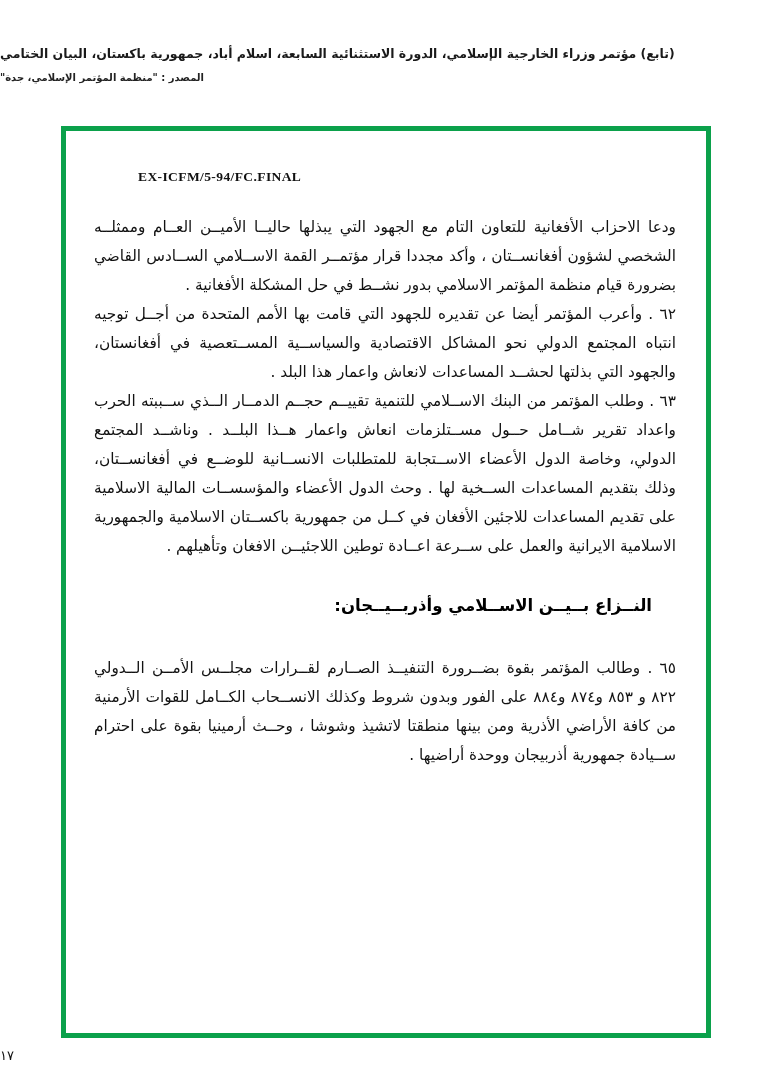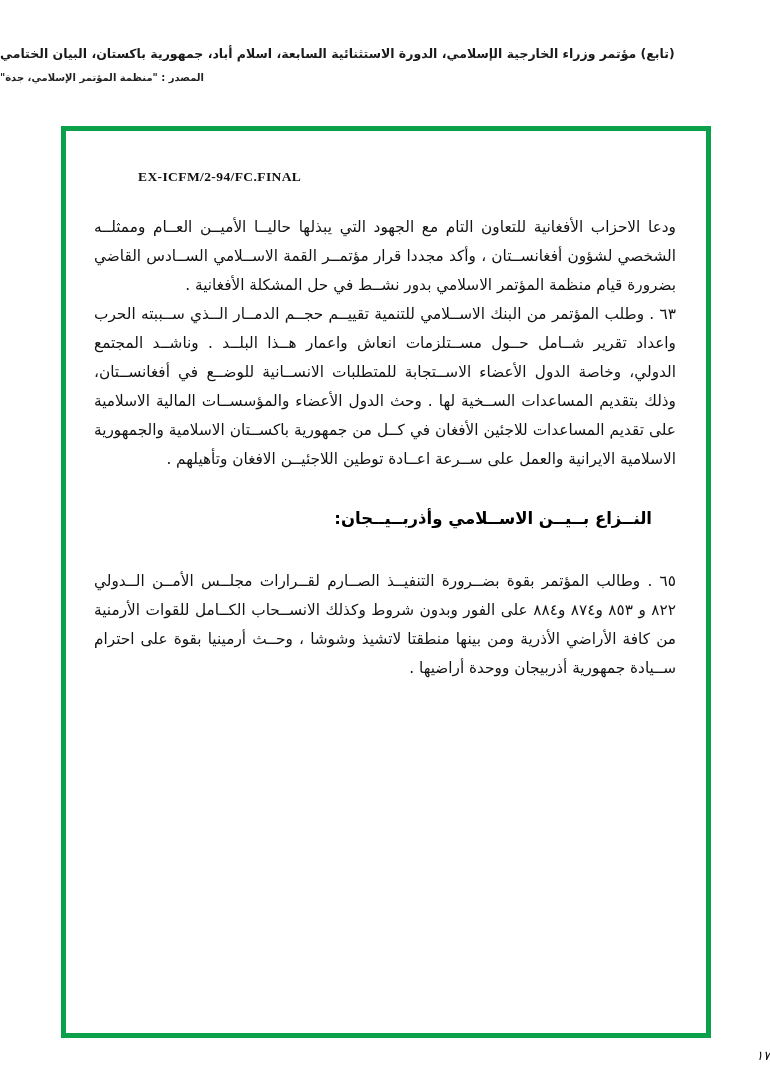--- a/index.html
+++ b/index.html
@@ -87,40 +87,40 @@
     letter-spacing: 0.2px;
     color: #000000;
   }
 
   
   .page-number {
     position: absolute;
     top: 1048px;
     left: 0;
     right: 0;
-    text-align: right;
+    text-align: left;
     direction: rtl;
     font-size: 13px;
     color: #111111;
-    font-style: italic;
   }
 </style>
 </head>
 <body>
 
 <div class="page-header">
   <div class="header-title">(تابع) مؤتمر وزراء الخارجية الإسلامي، الدورة الاستثنائية السابعة، اسلام أباد، جمهورية باكستان، البيان الختامي</div>
   <div class="header-source">المصدر : "منظمة المؤتمر الإسلامي، جدة"</div>
 </div>
 
 <div class="doc-frame" style="border-color: rgb(11, 161, 75);">
-  <div class="doc-code">EX-ICFM/2-94/FC.FINAL</div>
+  <div class="doc-code">EX-ICFM/5-94/FC.FINAL</div>
 
   <div class="doc-body">
     <p>ودعا الاحزاب الأفغانية للتعاون التام مع الجهود التي يبذلها حاليــا الأميــن العــام وممثلــه الشخصي لشؤون أفغانســتان ، وأكد مجددا قرار مؤتمــر القمة الاســلامي الســادس القاضي بضرورة قيام منظمة المؤتمر الاسلامي بدور نشــط في حل المشكلة الأفغانية .</p>
+    <p>٦٢ .   وأعرب المؤتمر أيضا عن تقديره للجهود التي قامت بها الأمم المتحدة من أجــل توجيه انتباه المجتمع الدولي نحو المشاكل الاقتصادية والسياســية المســتعصية في أفغانستان، والجهود التي بذلتها لحشــد المساعدات لانعاش واعمار هذا البلد .</p>
     <p>٦٣ .   وطلب المؤتمر من البنك الاســلامي للتنمية تقييــم حجــم الدمــار الــذي ســببته الحرب واعداد تقرير شــامل حــول مســتلزمات انعاش واعمار هــذا البلــد . وناشــد المجتمع الدولي، وخاصة الدول الأعضاء الاســتجابة للمتطلبات الانســانية للوضــع في أفغانســتان، وذلك بتقديم المساعدات الســخية لها . وحث الدول الأعضاء والمؤسســات المالية الاسلامية على تقديم المساعدات للاجئين الأفغان في كــل من جمهورية باكســتان الاسلامية والجمهورية الاسلامية الايرانية والعمل على ســرعة اعــادة توطين اللاجئيــن الافغان وتأهيلهم .</p>
 
     <div class="section-heading">النــزاع بــيــن الاســلامي وأذربــيــجان:</div>
 
     <p>٦٥ .   وطالب المؤتمر بقوة بضــرورة التنفيــذ الصــارم لقــرارات مجلــس الأمــن الــدولي ٨٢٢ و ٨٥٣ و٨٧٤ و٨٨٤ على الفور وبدون شروط وكذلك الانســحاب الكــامل للقوات الأرمنية من كافة الأراضي الأذرية ومن بينها منطقتا لاتشيذ وشوشا ، وحــث أرمينيا بقوة على احترام ســيادة جمهورية أذربيجان ووحدة أراضيها .</p>
   </div>
 </div>
 
 <div class="page-number">١٧</div>
 

